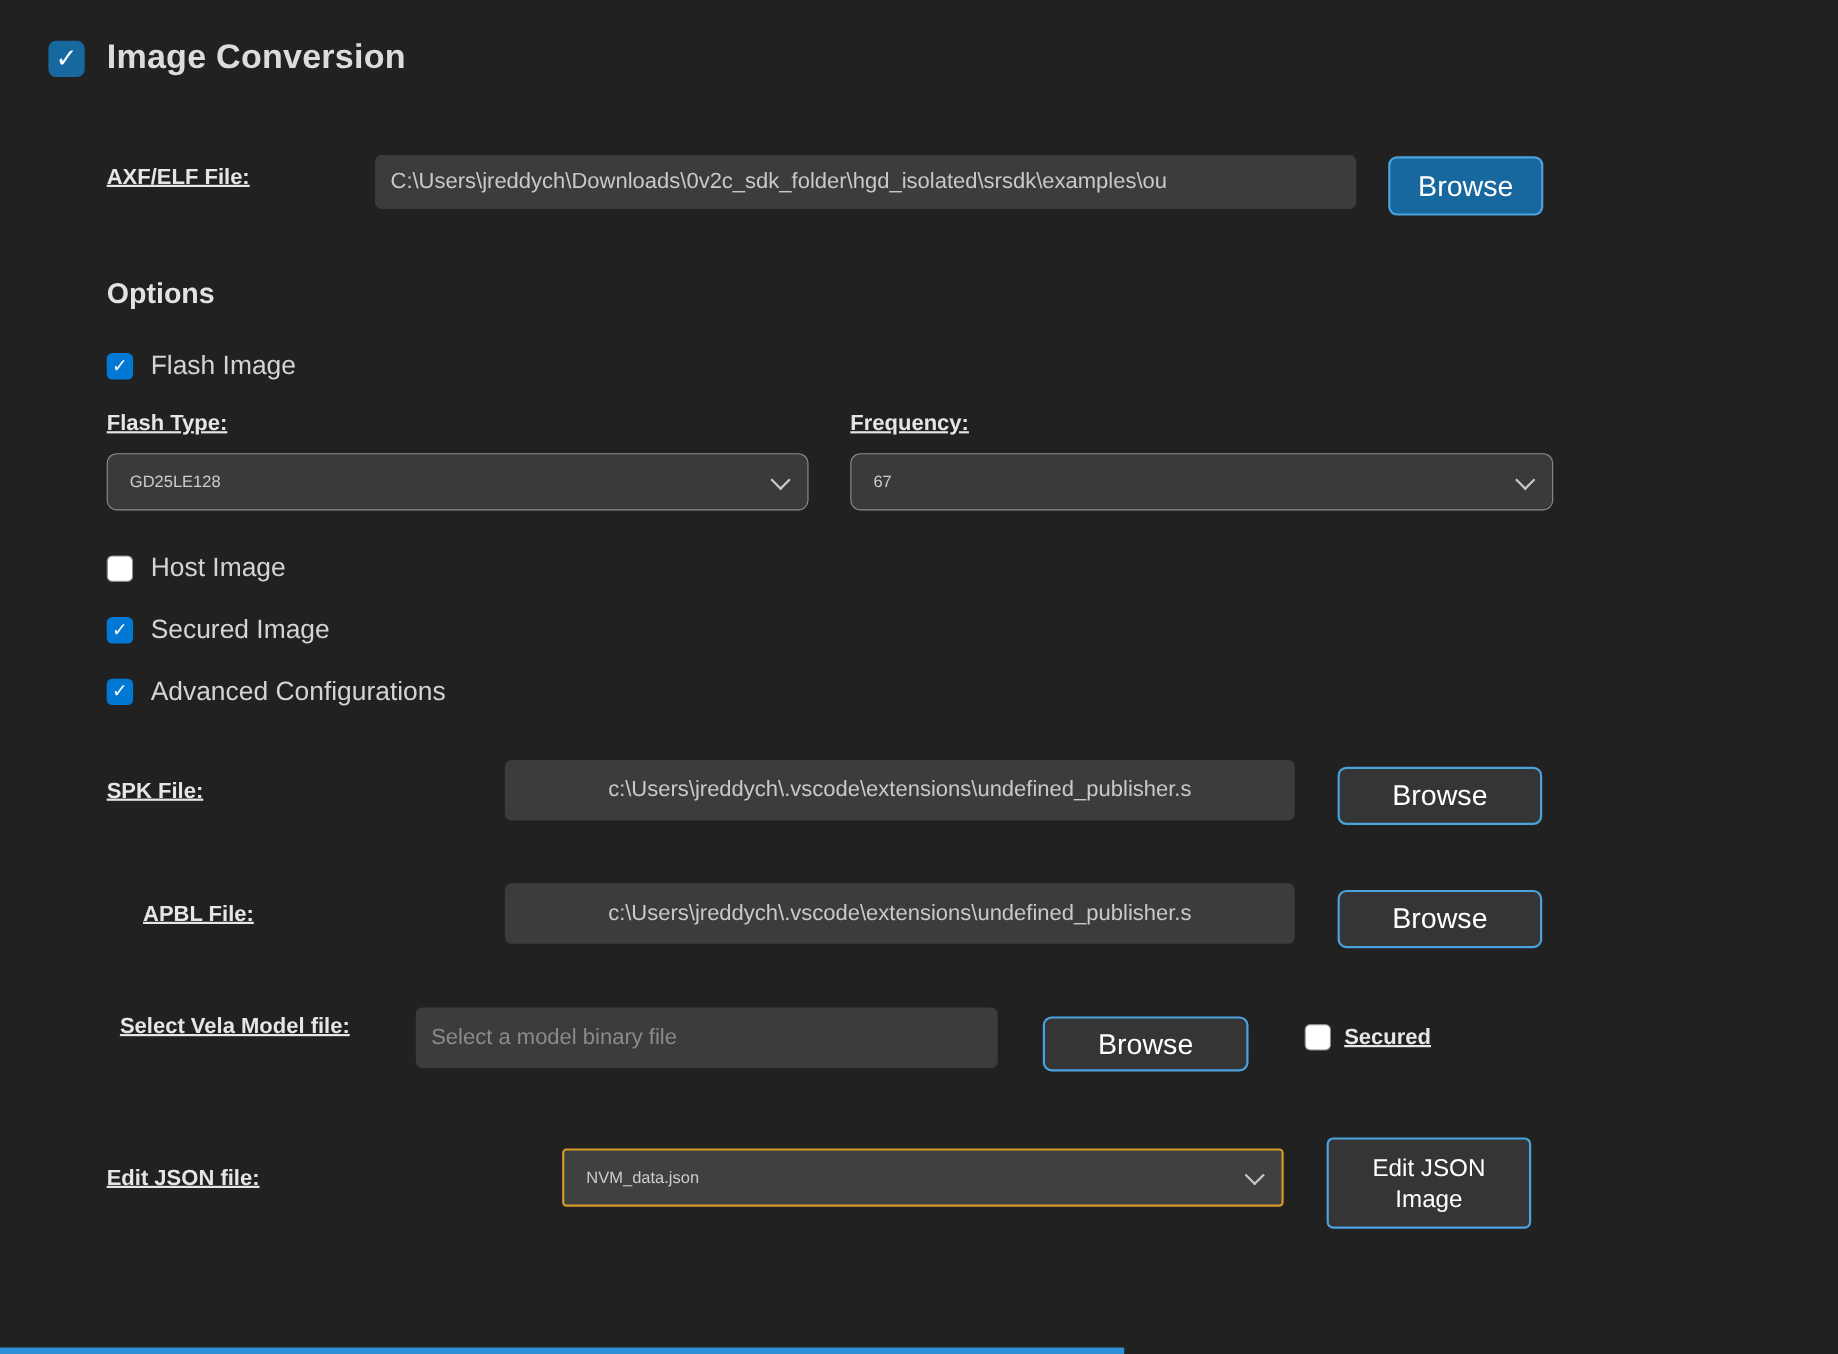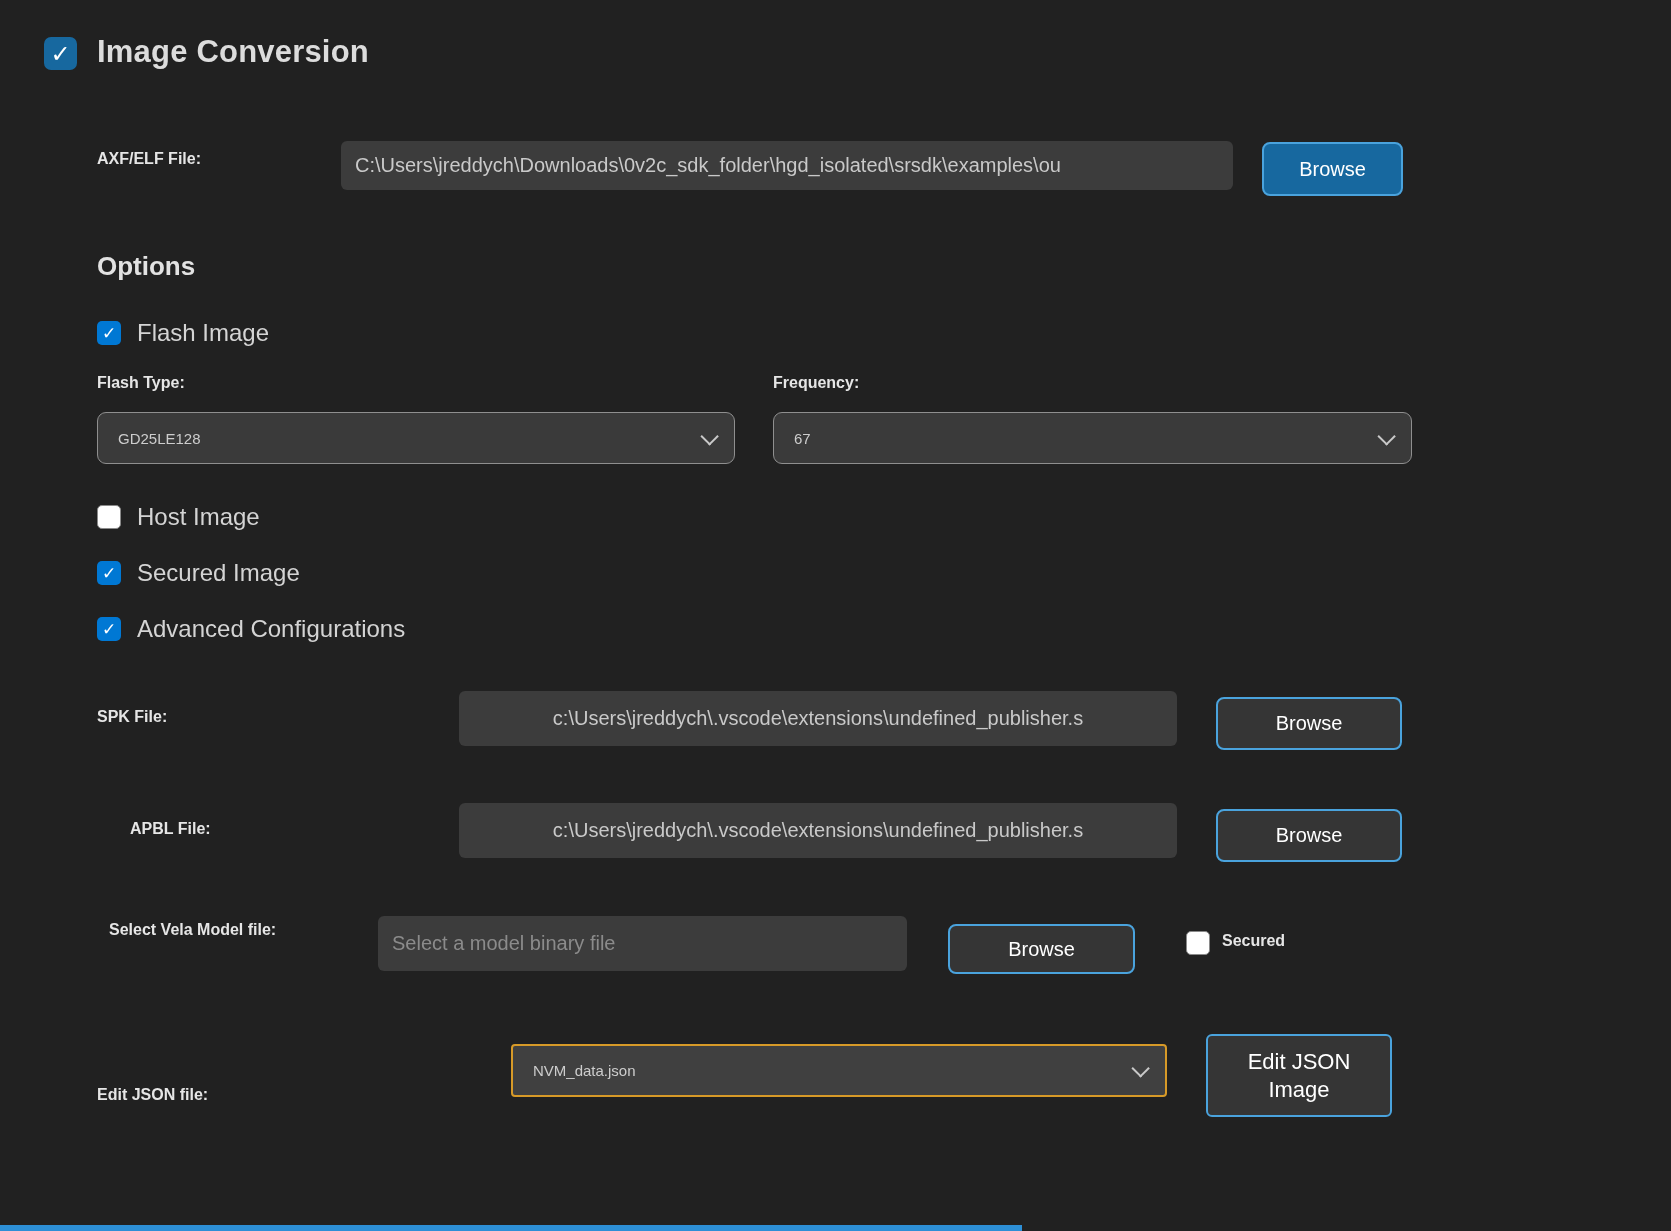--- a/index.html
+++ b/index.html
@@ -6,21 +6,21 @@
   .stage{
     position:relative;width:1671px;height:1231px;overflow:hidden;
     background:#212121;
     font-family:"Liberation Sans","DejaVu Sans",sans-serif;
     color:#d8d8d8;
   }
   .abs{position:absolute;}
   
   .page-title{font-size:31px;font-weight:700;color:#dcdcdc;letter-spacing:.2px;}
   .section-heading{font-size:26px;font-weight:700;color:#e2e2e2;}
-  .field-label{font-size:16px;font-weight:700;color:#e6e6e6;}
+  .field-label{font-size:20px;font-weight:700;color:#e6e6e6;text-decoration:underline;}
   .chk-label{font-size:24px;font-weight:400;color:#d4d4d4;}
   
   .cbx{display:inline-flex;align-items:center;justify-content:center;
        box-sizing:border-box;border-radius:5px;font-weight:700;color:#fff;}
   .cbx-header{width:33px;height:33px;background:#17689f;border-radius:7px;font-size:24px;}
   .cbx-opt{width:24px;height:24px;background:#0078d4;font-size:17px;}
   .cbx-off{width:24px;height:24px;background:#ffffff;border:1px solid #8a8a8a;}
   
   .txt-input{
     box-sizing:border-box;background:#3c3c3c;border:none;border-radius:6px;
@@ -32,21 +32,21 @@
   .select{
     box-sizing:border-box;background:#3a3a3a;border:1px solid #8f8f8f;border-radius:9px;
     display:flex;align-items:center;justify-content:space-between;
     color:#cdcdcd;font-size:15px;padding:0 20px;cursor:pointer;
   }
   .select.orange{border:2px solid #d79a28;background:#404040;border-radius:4px;}
   .chev{width:11px;height:11px;border-right:2px solid #c9c9c9;border-bottom:2px solid #c9c9c9;
         transform:rotate(45deg) translateY(-3px);flex:0 0 auto;}
   
   .btn{box-sizing:border-box;display:flex;align-items:center;justify-content:center;
-       border-radius:8px;font-size:20px;color:#ffffff;cursor:pointer;text-align:center;line-height:1.25;}
+       border-radius:8px;font-size:26px;color:#ffffff;cursor:pointer;text-align:center;line-height:1.25;}
   .btn-primary{background:#17689f;border:2px solid #4aa3dd;}
   .btn-outline{background:#353535;border:2px solid #4aa3dd;}
   .btn-big{font-size:22px;border-radius:6px;padding:0 18px;}
   
   .bottom-bar{background:#2d8fd6;}
 </style>
 </head>
 <body>
 
 <div class="stage">
@@ -99,21 +99,21 @@
   <div class="abs field-label" style="left:109px;top:820px;margin-left:21px;">APBL File:</div>
   <input class="abs txt-input" style="left: 459px; top: 803px; width: 718px; height: 55px; text-align: center;" value="c:\Users\jreddych\.vscode\extensions\undefined_publisher.s">
   <div class="abs btn btn-outline" style="left:1216px;top:809px;width:186px;height:53px;">Browse</div>
 
   <div class="abs field-label" style="left:109px;top:917px;width:215px;line-height:1.6;">Select Vela Model file:</div>
   <input class="abs txt-input" style="left: 363px; top: 916px; width: 529px; height: 55px; margin-left: 15px;" placeholder="Select a model binary file">
   <div class="abs btn btn-outline" style="left:948px;top:924px;width:187px;height:50px;">Browse</div>
   <span class="abs cbx cbx-off" style="left:1186px;top:931px;"></span>
   <div class="abs field-label" style="left:1222px;top:932px;">Secured</div>
 
-  <div class="abs field-label" style="left:97px;top:1060px;margin-top:26px;">Edit JSON file:</div>
+  <div class="abs field-label" style="left:97px;top:1060px;">Edit JSON file:</div>
   <div class="abs select orange" style="left:511px;top:1044px;width:656px;height:53px;">
     <span>NVM_data.json</span>
     <span class="chev"></span>
   </div>
   <div class="abs btn btn-outline btn-big" style="left:1206px;top:1034px;width:186px;height:83px;">Edit JSON Image</div>
 
   <div class="abs bottom-bar" style="left:0;top:1225px;width:1022px;height:6px;"></div>
 </div>
 
 </body></html>

